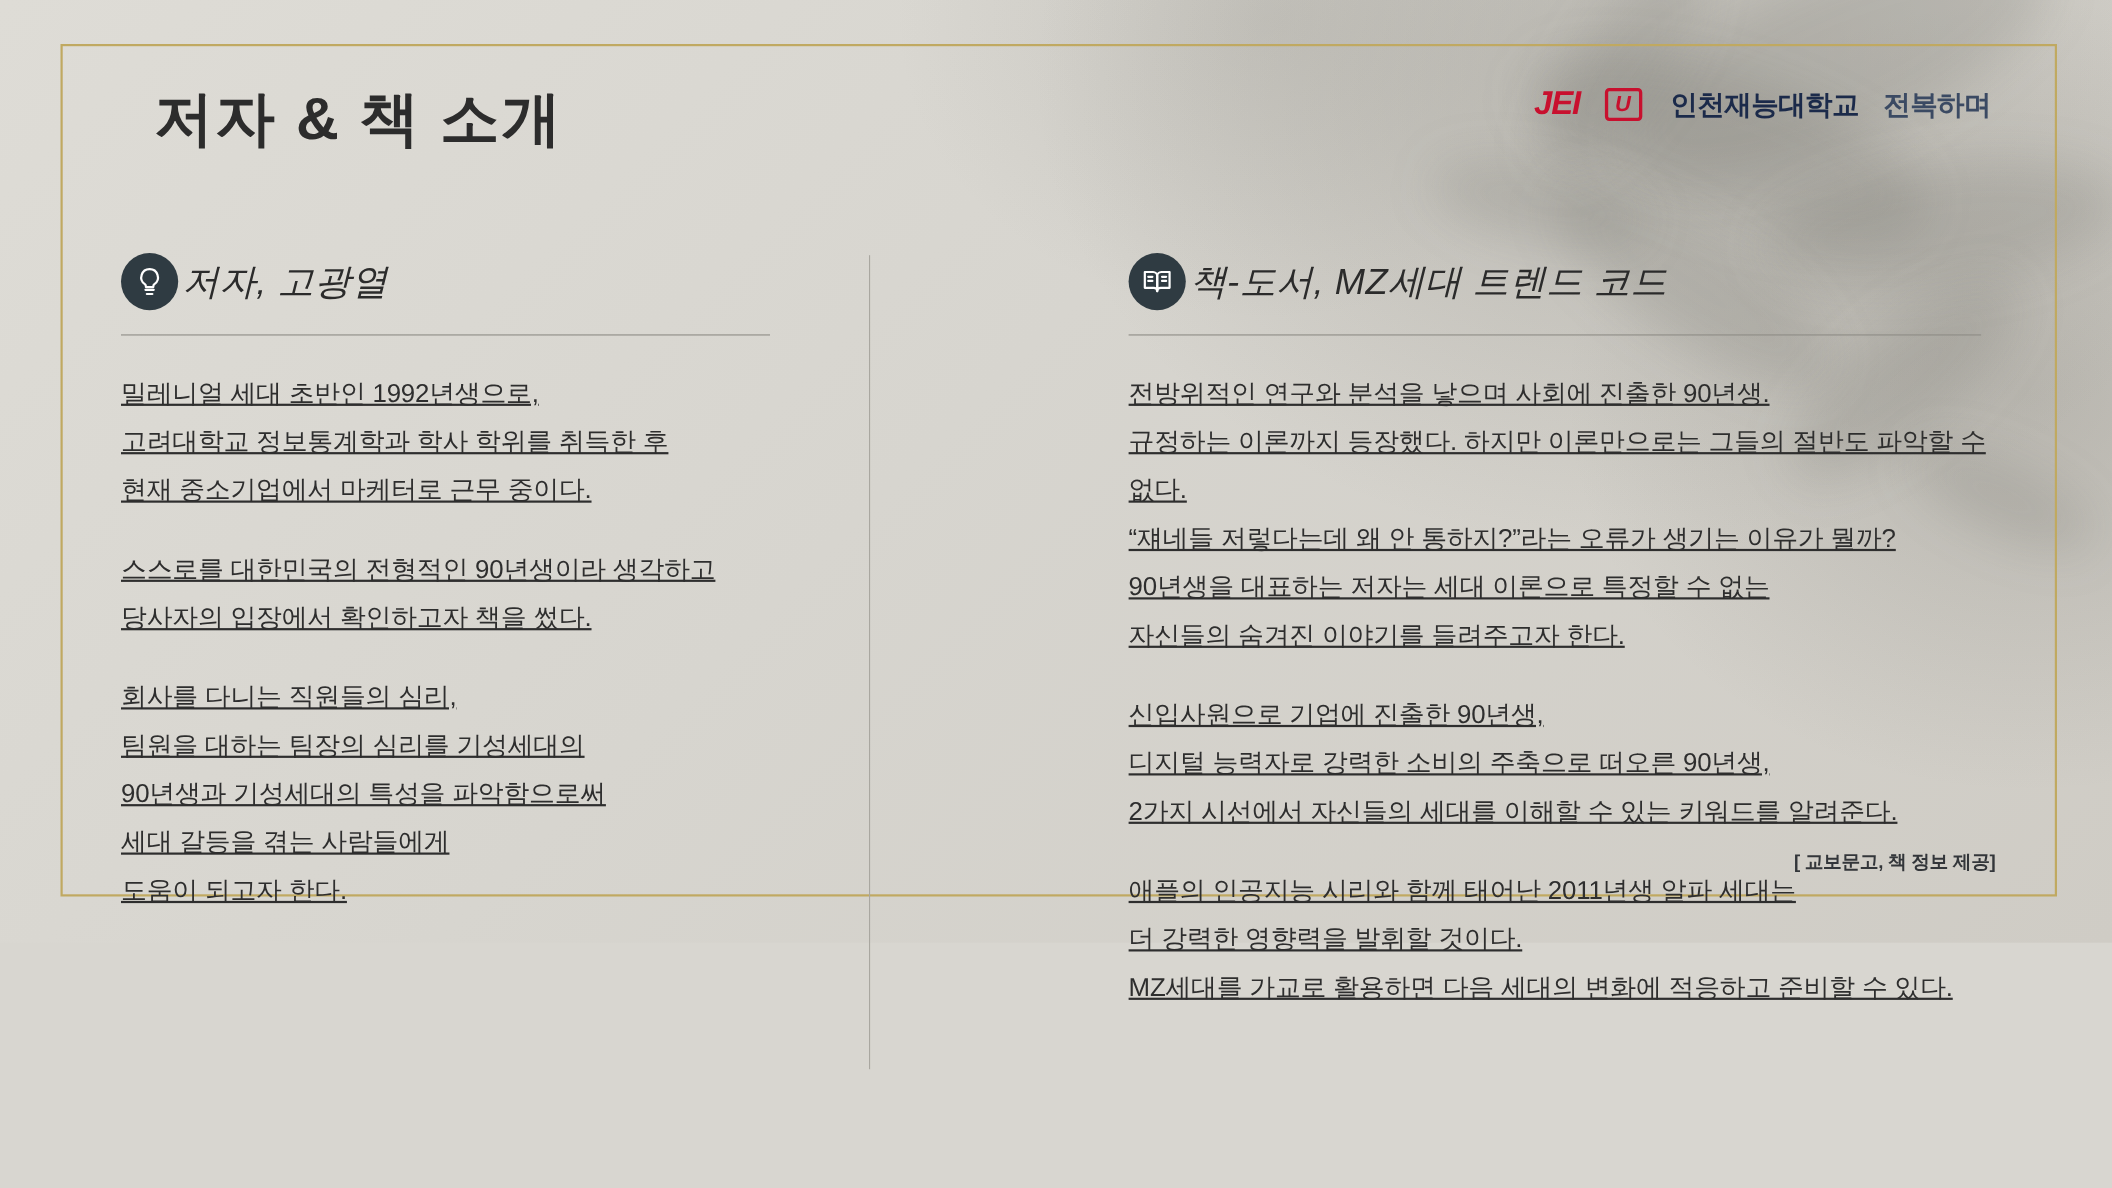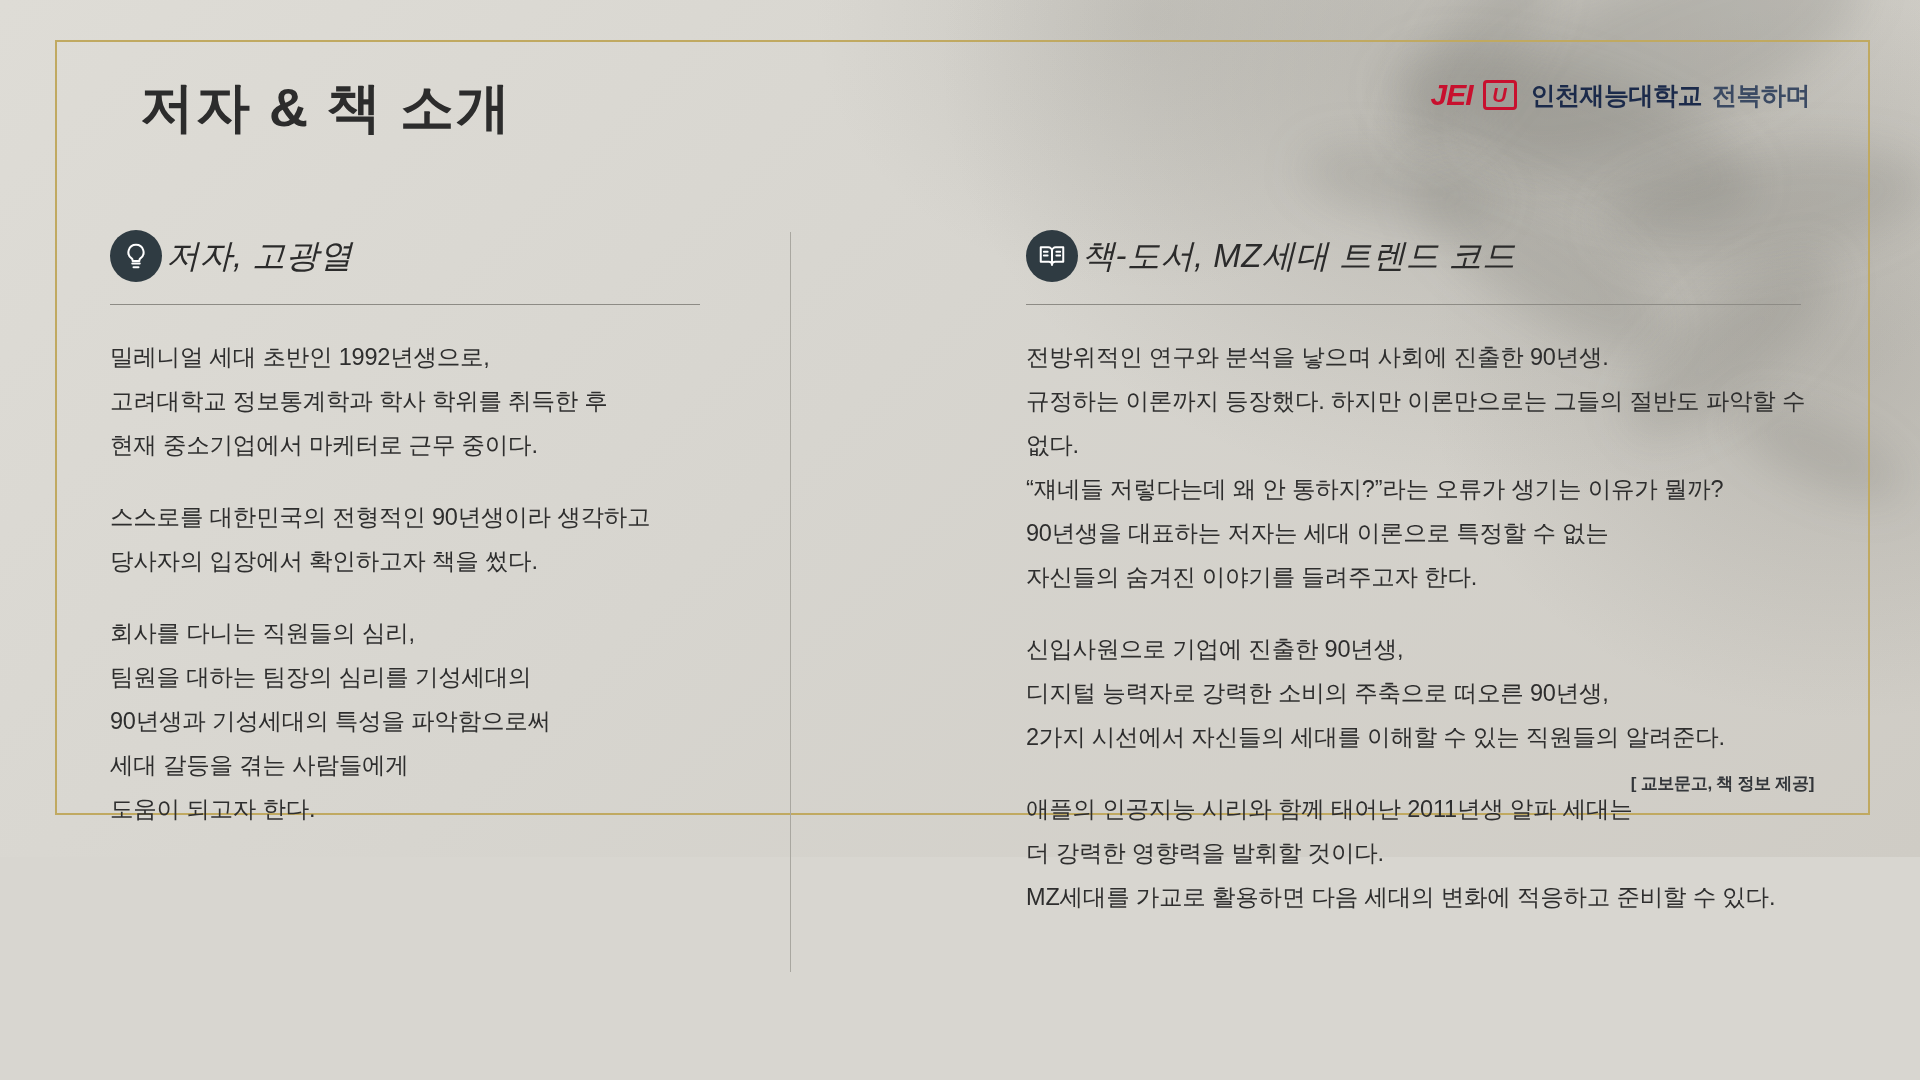--- a/index.html
+++ b/index.html
@@ -61,21 +61,21 @@
     letter-spacing: 2px;
     font-family: "Liberation Sans", sans-serif;
   }
 
   .logo {
     position: absolute;
     right: 110px;
     top: 78px;
     display: flex;
     align-items: center;
-    gap: 10px;
+    gap: 22px;
   }
   .logo-jei {
     font-size: 30px;
     font-weight: bold;
     font-style: italic;
     color: #c8102e;
     letter-spacing: -1px;
   }
   .logo-u {
     display: inline-flex;
@@ -158,20 +158,21 @@
   }
   .rule-left { width: 590px; }
   .rule-right { width: 775px; }
 
   .body-text {
     margin-top: 30px;
     font-size: 23.5px;
     line-height: 44px;
     color: #2e2e2e;
     letter-spacing: -0.2px;
+    text-decoration: underline;
   }
   .body-text p { margin: 0; }
   .body-text .gap { height: 28px; }
 
   .credit {
     position: absolute;
     right: 106px;
     bottom: 62px;
     font-size: 17px;
     font-weight: bold;
@@ -253,21 +254,21 @@
       <div class="sec-rule rule-right"></div>
       <div class="body-text">
         <p>전방위적인 연구와 분석을 낳으며 사회에 진출한 90년생.</p>
         <p>규정하는 이론까지 등장했다. 하지만 이론만으로는 그들의 절반도 파악할 수 없다.</p>
         <p>“쟤네들 저렇다는데 왜 안 통하지?”라는 오류가 생기는 이유가 뭘까?</p>
         <p>90년생을 대표하는 저자는 세대 이론으로 특정할 수 없는</p>
         <p>자신들의 숨겨진 이야기를 들려주고자 한다.</p>
         <div class="gap"></div>
         <p>신입사원으로 기업에 진출한 90년생,</p>
         <p>디지털 능력자로 강력한 소비의 주축으로 떠오른 90년생,</p>
-        <p>2가지 시선에서 자신들의 세대를 이해할 수 있는 직원들의 알려준다.</p>
+        <p>2가지 시선에서 자신들의 세대를 이해할 수 있는 키워드를 알려준다.</p>
         <div class="gap"></div>
         <p>애플의 인공지능 시리와 함께 태어난 2011년생 알파 세대는</p>
         <p>더 강력한 영향력을 발휘할 것이다.</p>
         <p>MZ세대를 가교로 활용하면 다음 세대의 변화에 적응하고 준비할 수 있다.</p>
       </div>
     </div>
 
   </div>
 
   <div class="credit">[ 교보문고, 책 정보 제공]</div>

